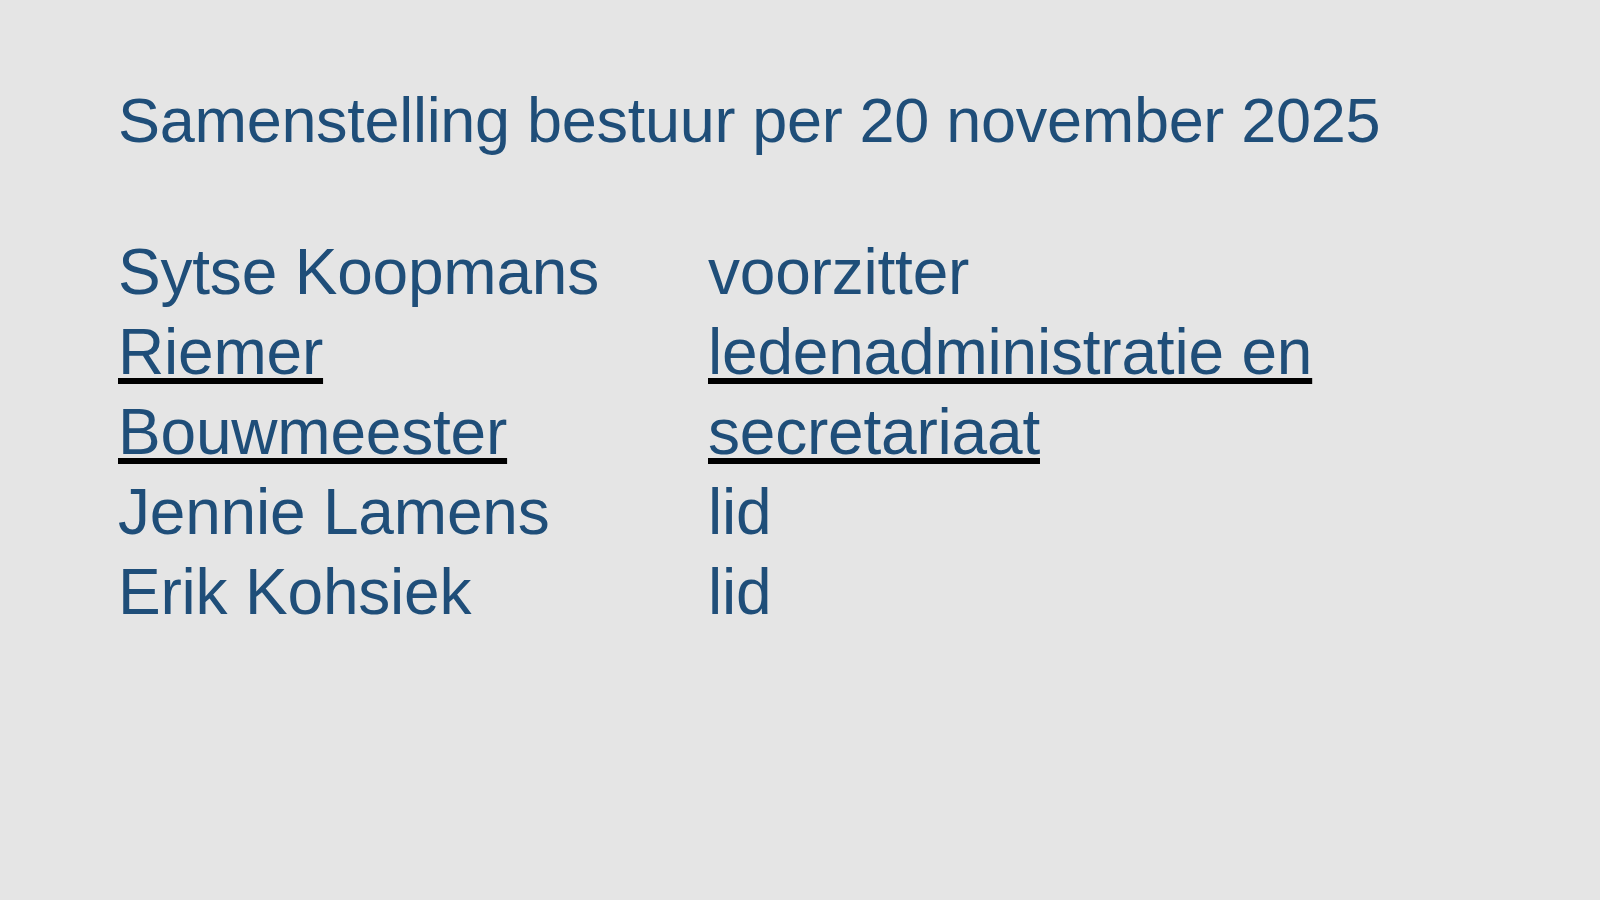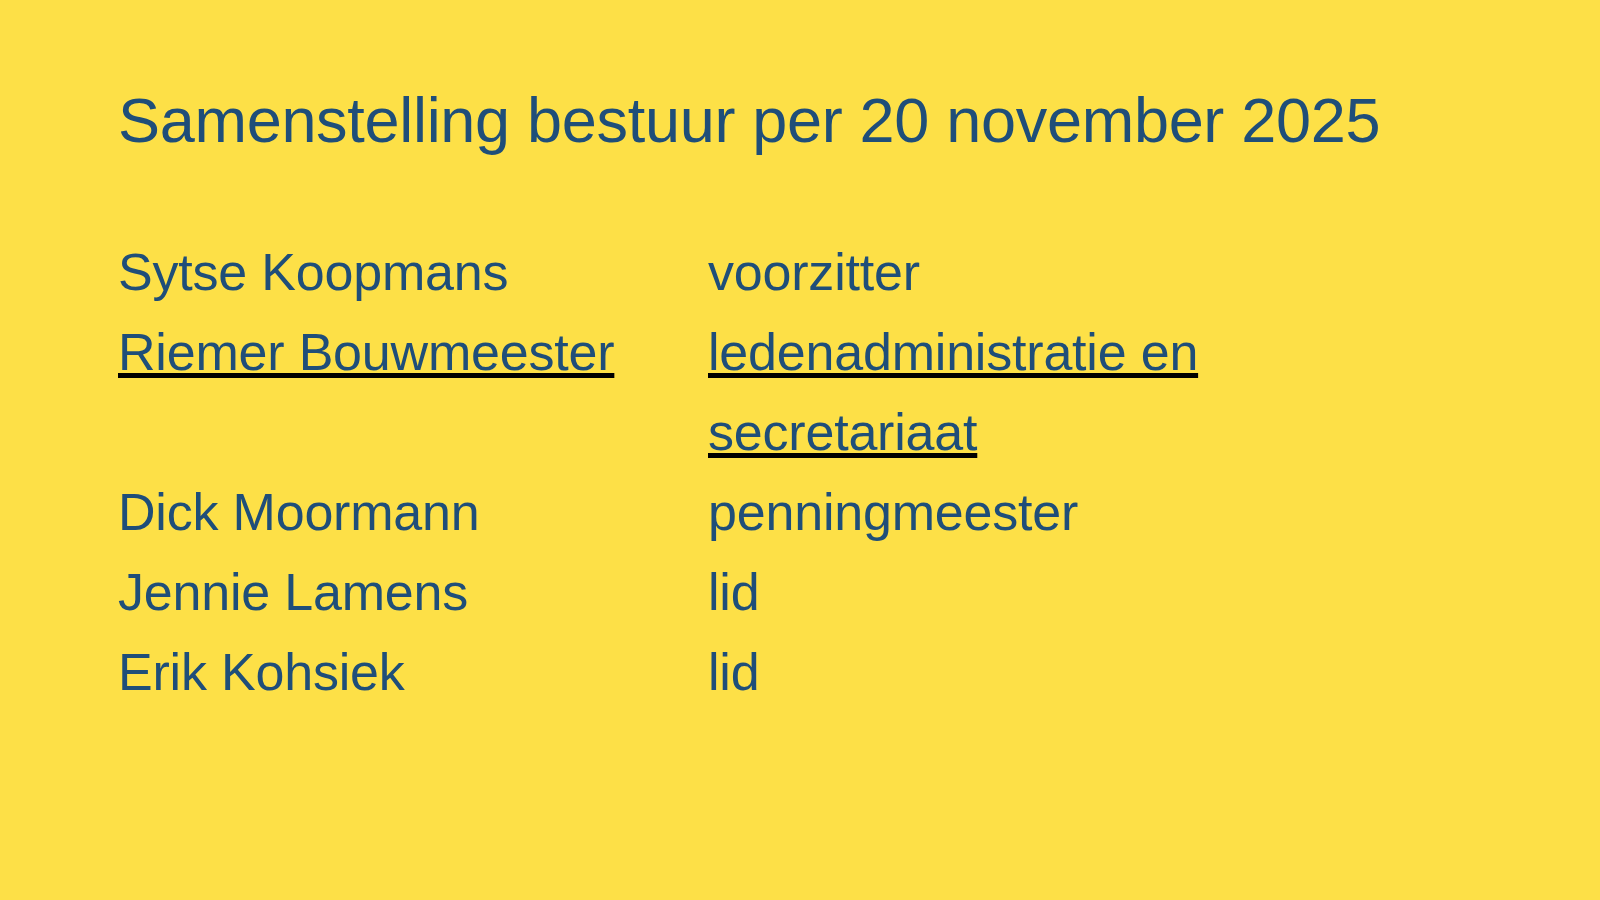--- a/index.html
+++ b/index.html
@@ -12,21 +12,21 @@
     height: 900px;
     background: #ffffff;
     font-family: "Liberation Sans", "DejaVu Sans", sans-serif;
     overflow: hidden;
   }
 
   .slide {
     position: relative;
     width: 1600px;
     height: 900px;
-    background: #fde047;
+    background: #e5e5e5;
     box-sizing: border-box;
   }
 
   .slide-title {
     position: absolute;
     left: 118px;
     top: 86px;
     width: 1380px;
     font-size: 63px;
     font-weight: 400;
@@ -46,21 +46,21 @@
   }
 
   .board-table tr {
     height: 80px;
   }
 
   .board-table td {
     padding: 0;
     margin: 0;
     vertical-align: top;
-    font-size: 52px;
+    font-size: 64px;
     font-weight: 400;
     line-height: 80px;
     color: #1F4E79;
     letter-spacing: -0.2px;
   }
 
   .col-name {
     width: 590px;
   }
 
@@ -102,26 +102,20 @@
       </tr>
 
       <tr class="row-wrapped">
         <td class="col-name">Riemer Bouwmeester</td>
         <td class="col-role">
           <span class="role-text">ledenadministratie en</span>
           <span class="role-wrap-line">secretariaat</span>
         </td>
       </tr>
 
-      <tr>
-        <td class="col-name">Dick Moormann</td>
-        <td class="col-role">
-          <span class="role-text">penningmeester</span>
-        </td>
-      </tr>
 
 
       <tr>
         <td class="col-name">Jennie Lamens</td>
         <td class="col-role">
           <span class="role-text">lid</span>
         </td>
       </tr>
 
       <tr>

